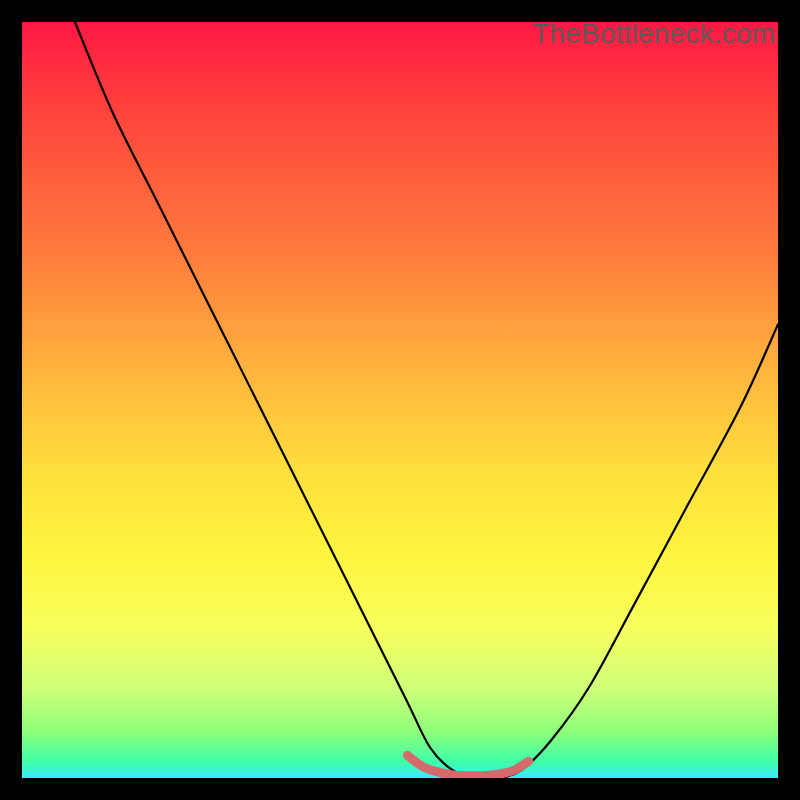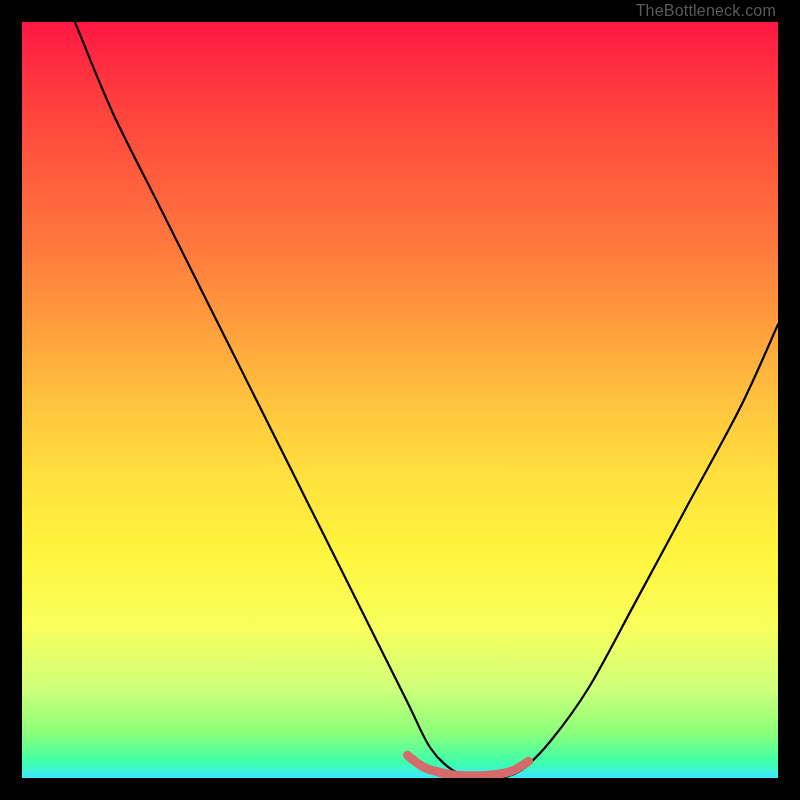--- a/index.html
+++ b/index.html
@@ -27,24 +27,24 @@
       #fff43d 70%,
       #f8ff5c 80%,
       #d0ff7a 88%,
       #8cff7a 94%,
       #3dffac 98%,
       #3de8ff 100%
     );
   }
   .watermark {
     position: absolute;
-    top: 2px;
+    top: 18px;
     right: 24px;
     font-family: Arial, Helvetica, sans-serif;
-    font-size: 16px;
+    font-size: 28px;
     color: #5a5a5a;
     font-weight: 500;
     letter-spacing: 0.2px;
   }
   .curve-svg {
     position: absolute;
     left: 22px;
     top: 22px;
     width: 756px;
     height: 756px;

